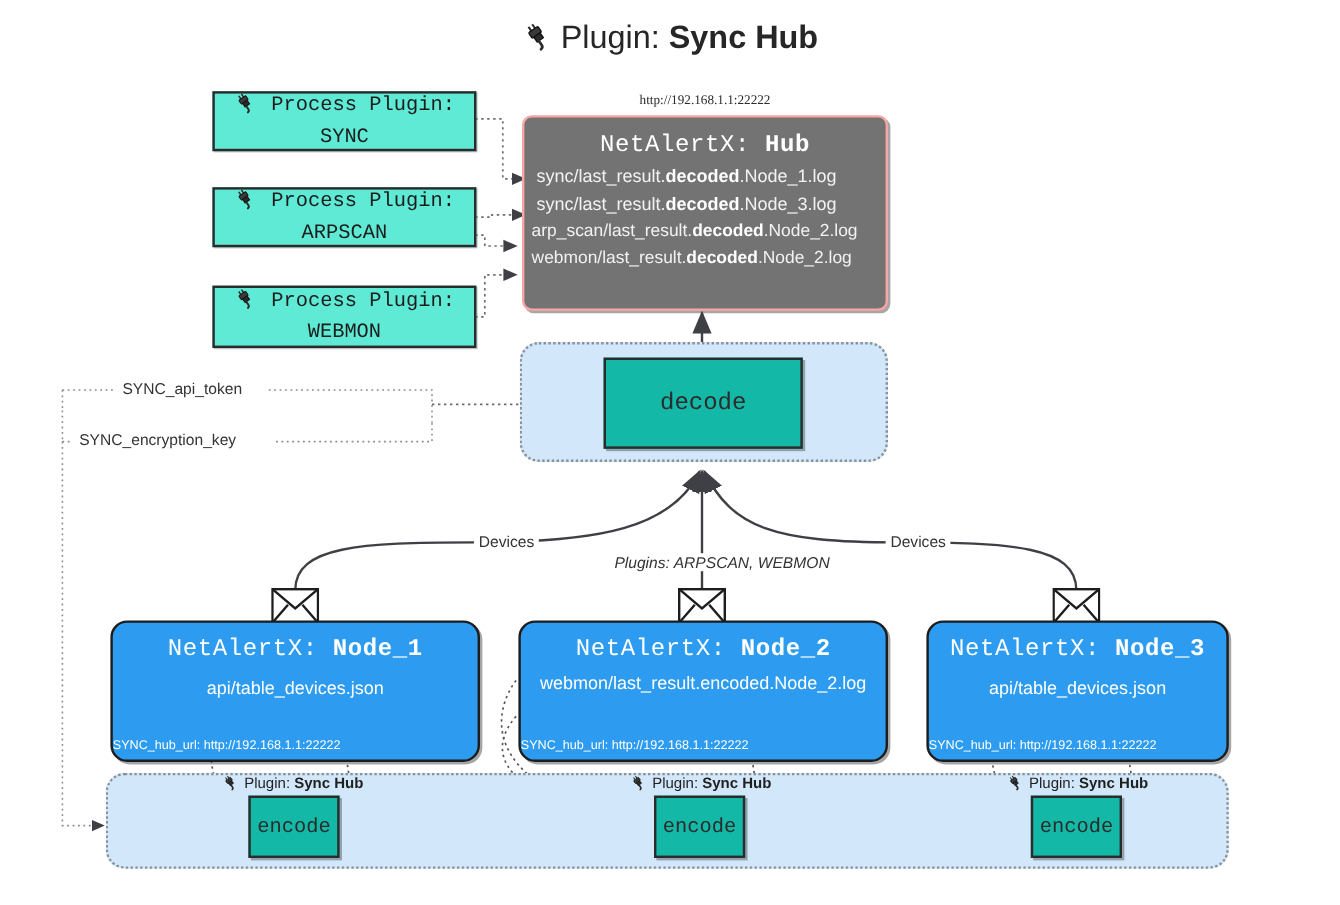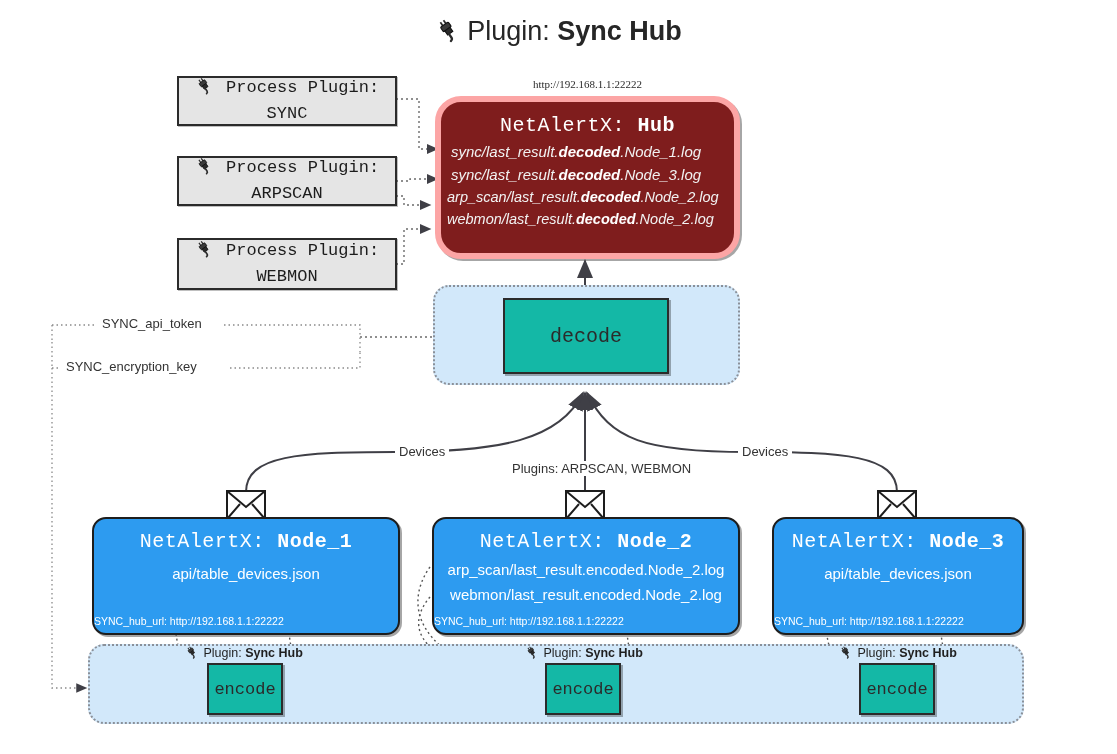--- a/index.html
+++ b/index.html
@@ -17,42 +17,42 @@
     position:absolute;left:0;top:16px;width:1117px;text-align:center;
     font-size:27px;color:#262626;white-space:nowrap;
   }
   .title .plug{display:inline-block;vertical-align:-3px;margin-right:6px;}
   .title .b{font-weight:bold;}
 
   
   .box{position:absolute;box-sizing:border-box;}
 
   .plugin-box{
-    background:#e5e5e5;border:2px solid #2b2b2b;
+    background:#5eead4;border:2px solid #2b2b2b;
     display:flex;align-items:center;justify-content:center;
     font-family:"Liberation Mono","DejaVu Sans Mono",monospace;
     font-size:17px;color:#1c1c1c;line-height:1.35;text-align:center;
     box-shadow:1px 1px 0 rgba(0,0,0,.25);
   }
   .plugin-box .inner{padding:0 6px;}
   .plugin-box .plug{vertical-align:-3px;margin-right:2px;}
 
   
   .hub{
-    background:#7f1d1d;border:6px solid #fca5a5;border-radius:26px;
+    background:#737373;border:2px solid #fca5a5;border-radius:8px;
     box-shadow:2px 2px 0 rgba(0,0,0,.35);
     color:#ffffff;
   }
   .hub .hub-title{
     font-family:"Liberation Mono","DejaVu Sans Mono",monospace;
     font-size:20px;text-align:center;margin-top:12px;letter-spacing:.5px;
   }
   .hub .hub-title b{font-weight:bold;}
   .hub .line{
-    font-size:15px;color:#f2f2f2;padding-left:10px;margin-top:6px;white-space:nowrap;font-style:italic;
+    font-size:15px;color:#f2f2f2;padding-left:10px;margin-top:6px;white-space:nowrap;
   }
   .hub .line b{font-weight:bold;color:#ffffff;}
   .hub .line.sm{font-size:14.5px;padding-left:6px;}
 
   
   .url-cap{
     position:absolute;font-size:11px;color:#2b2b2b;text-align:center;white-space:nowrap;font-family:Liberation Serif, serif;
   }
 
   
@@ -250,21 +250,21 @@
   </div>
 
   <div class="edge-label" style="left:98px;top:316px;">SYNC_api_token</div>
   <div class="edge-label" style="left:62px;top:359px;">SYNC_encryption_key</div>
 
   <div class="dash-panel" style="left:433px;top:285px;width:307px;height:100px;"></div>
   <div class="white-box decode" style="left:503px;top:298px;width:166px;height:76px;">decode</div>
 
   <div class="edge-label" style="left:395px;top:444px;">Devices</div>
   <div class="edge-label" style="left:738px;top:444px;">Devices</div>
-  <div class="edge-label" style="left:508px;top:461px;">Plugins: ARPSCAN, WEBMON</div>
+  <div class="edge-label" style="left:508px;top:461px;font-style:italic;">Plugins: ARPSCAN, WEBMON</div>
 
   <div style="position:absolute;left:226px;top:490px;width:40px;height:30px;">
     <svg width="40" height="30" viewBox="0 0 40 30">
       <rect x="1" y="1" width="38" height="28" fill="#ffffff" stroke="#1d1d1d" stroke-width="2"></rect>
       <path d="M1,1 L20,17 L39,1" fill="none" stroke="#1d1d1d" stroke-width="2"></path>
       <path d="M1,29 L14,14 M39,29 L26,14" fill="none" stroke="#1d1d1d" stroke-width="2"></path>
     </svg>
   </div>
   <div style="position:absolute;left:565px;top:490px;width:40px;height:30px;">
     <svg width="40" height="30" viewBox="0 0 40 30">
@@ -286,21 +286,20 @@
       <span>NetAlertX: </span><b>Node_1</b>
     </div>
     <div class="nline">api/table_devices.json</div>
     <div class="hub-url">SYNC_hub_url: http://192.168.1.1:22222</div>
   </div>
 
   <div class="box node" style="left:432px;top:517px;width:308px;height:118px;">
     <div class="node-title">
       <span>NetAlertX: </span><b>Node_2</b>
     </div>
-    <div class="nline tight">arp_scan/last_result.encoded.Node_2.log</div>
     <div class="nline tight">webmon/last_result.encoded.Node_2.log</div>
     <div class="hub-url">SYNC_hub_url: http://192.168.1.1:22222</div>
   </div>
 
   <div class="box node" style="left:772px;top:517px;width:252px;height:118px;">
     <div class="node-title">
       <span>NetAlertX: </span><b>Node_3</b>
     </div>
     <div class="nline">api/table_devices.json</div>
     <div class="hub-url">SYNC_hub_url: http://192.168.1.1:22222</div>

